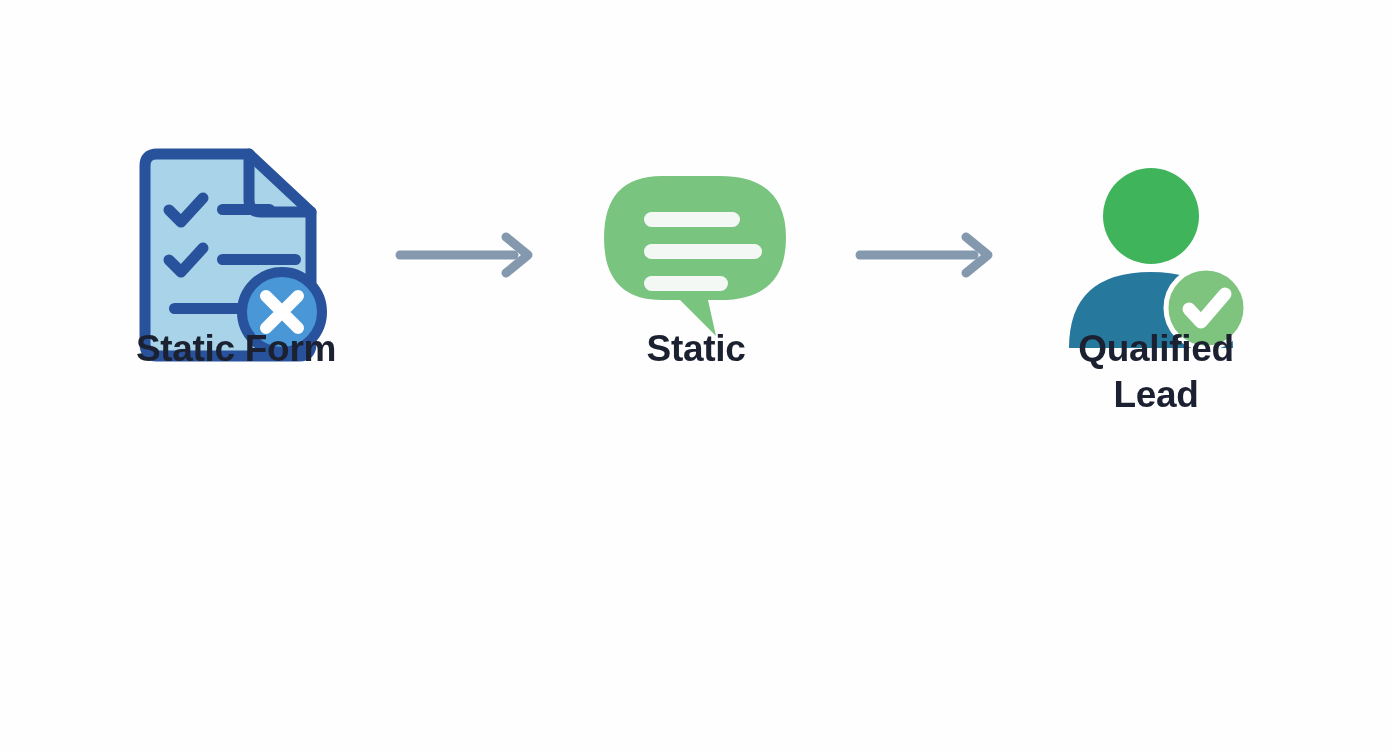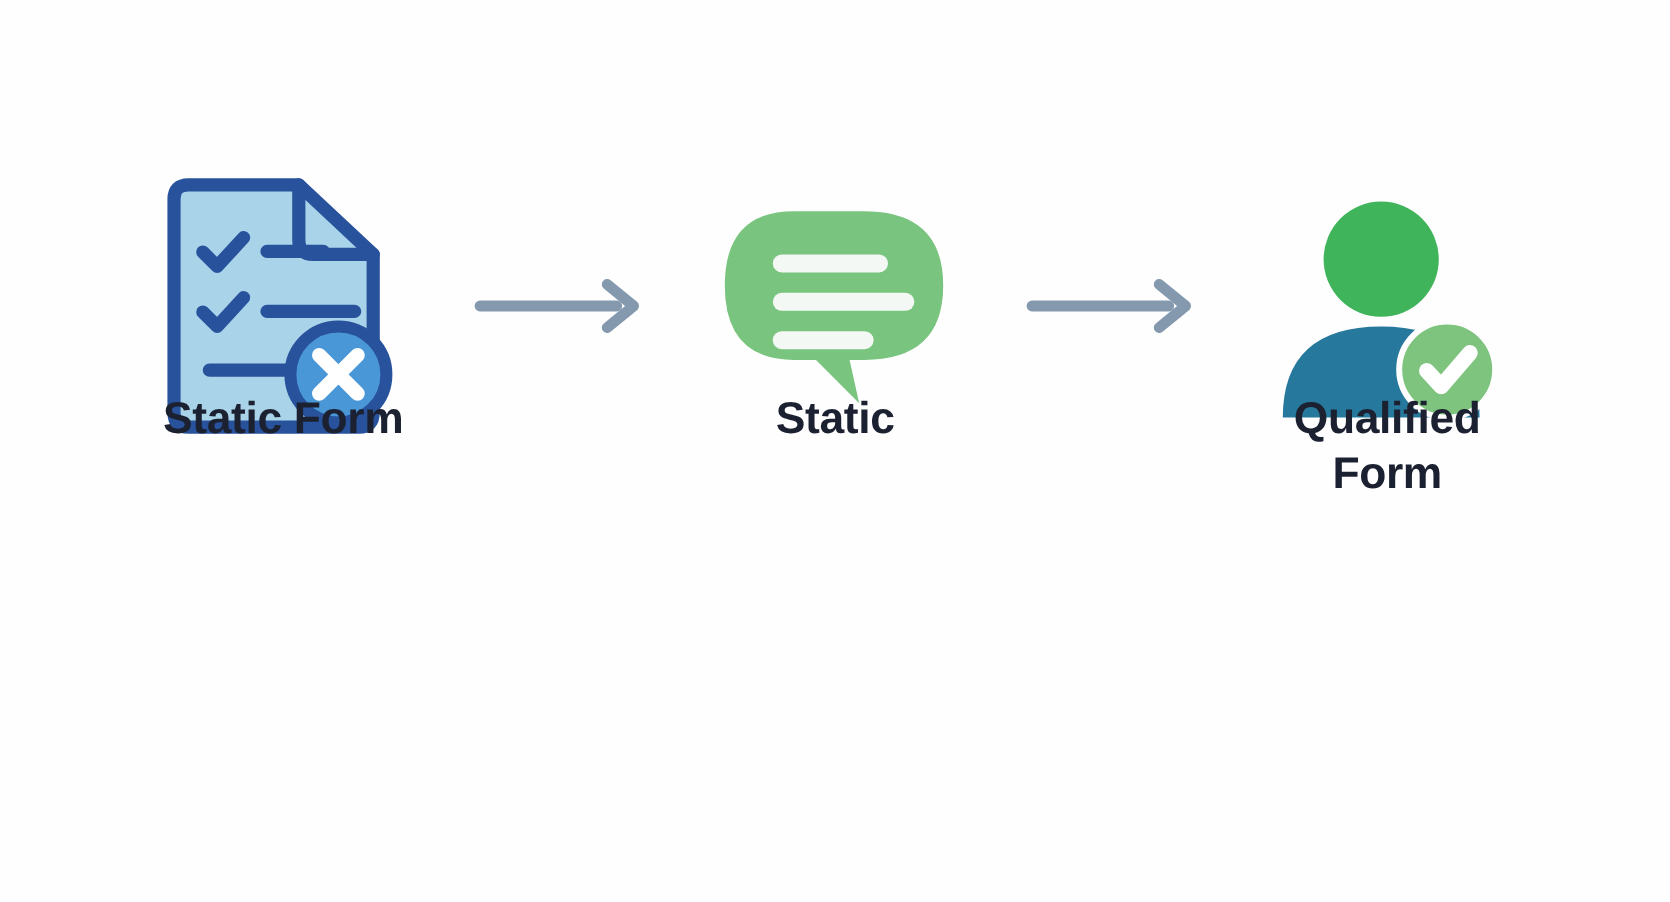--- a/index.html
+++ b/index.html
@@ -124,17 +124,17 @@
     <div class="stage">
       <div class="icon-box">
         <svg width="195" height="190" viewBox="0 0 195 190">
           <circle cx="92" cy="56" r="48" fill="#3fb45a"></circle>
           <path d="M10 188 Q10 112 92 112 Q174 112 174 188 Z" fill="#27789d"></path>
           <circle cx="147" cy="148" r="40" fill="#7ec47f" stroke="#fefeff" stroke-width="5"></circle>
           <path d="M130 149 L142 162 L166 134" stroke="#ffffff" stroke-width="13" fill="none" stroke-linecap="round" stroke-linejoin="round"></path>
         </svg>
       </div>
       <div class="stage-label">Qualified
-Form</div>
+Lead</div>
     </div>
 
   </div>
 </div>
 
 </body></html>

